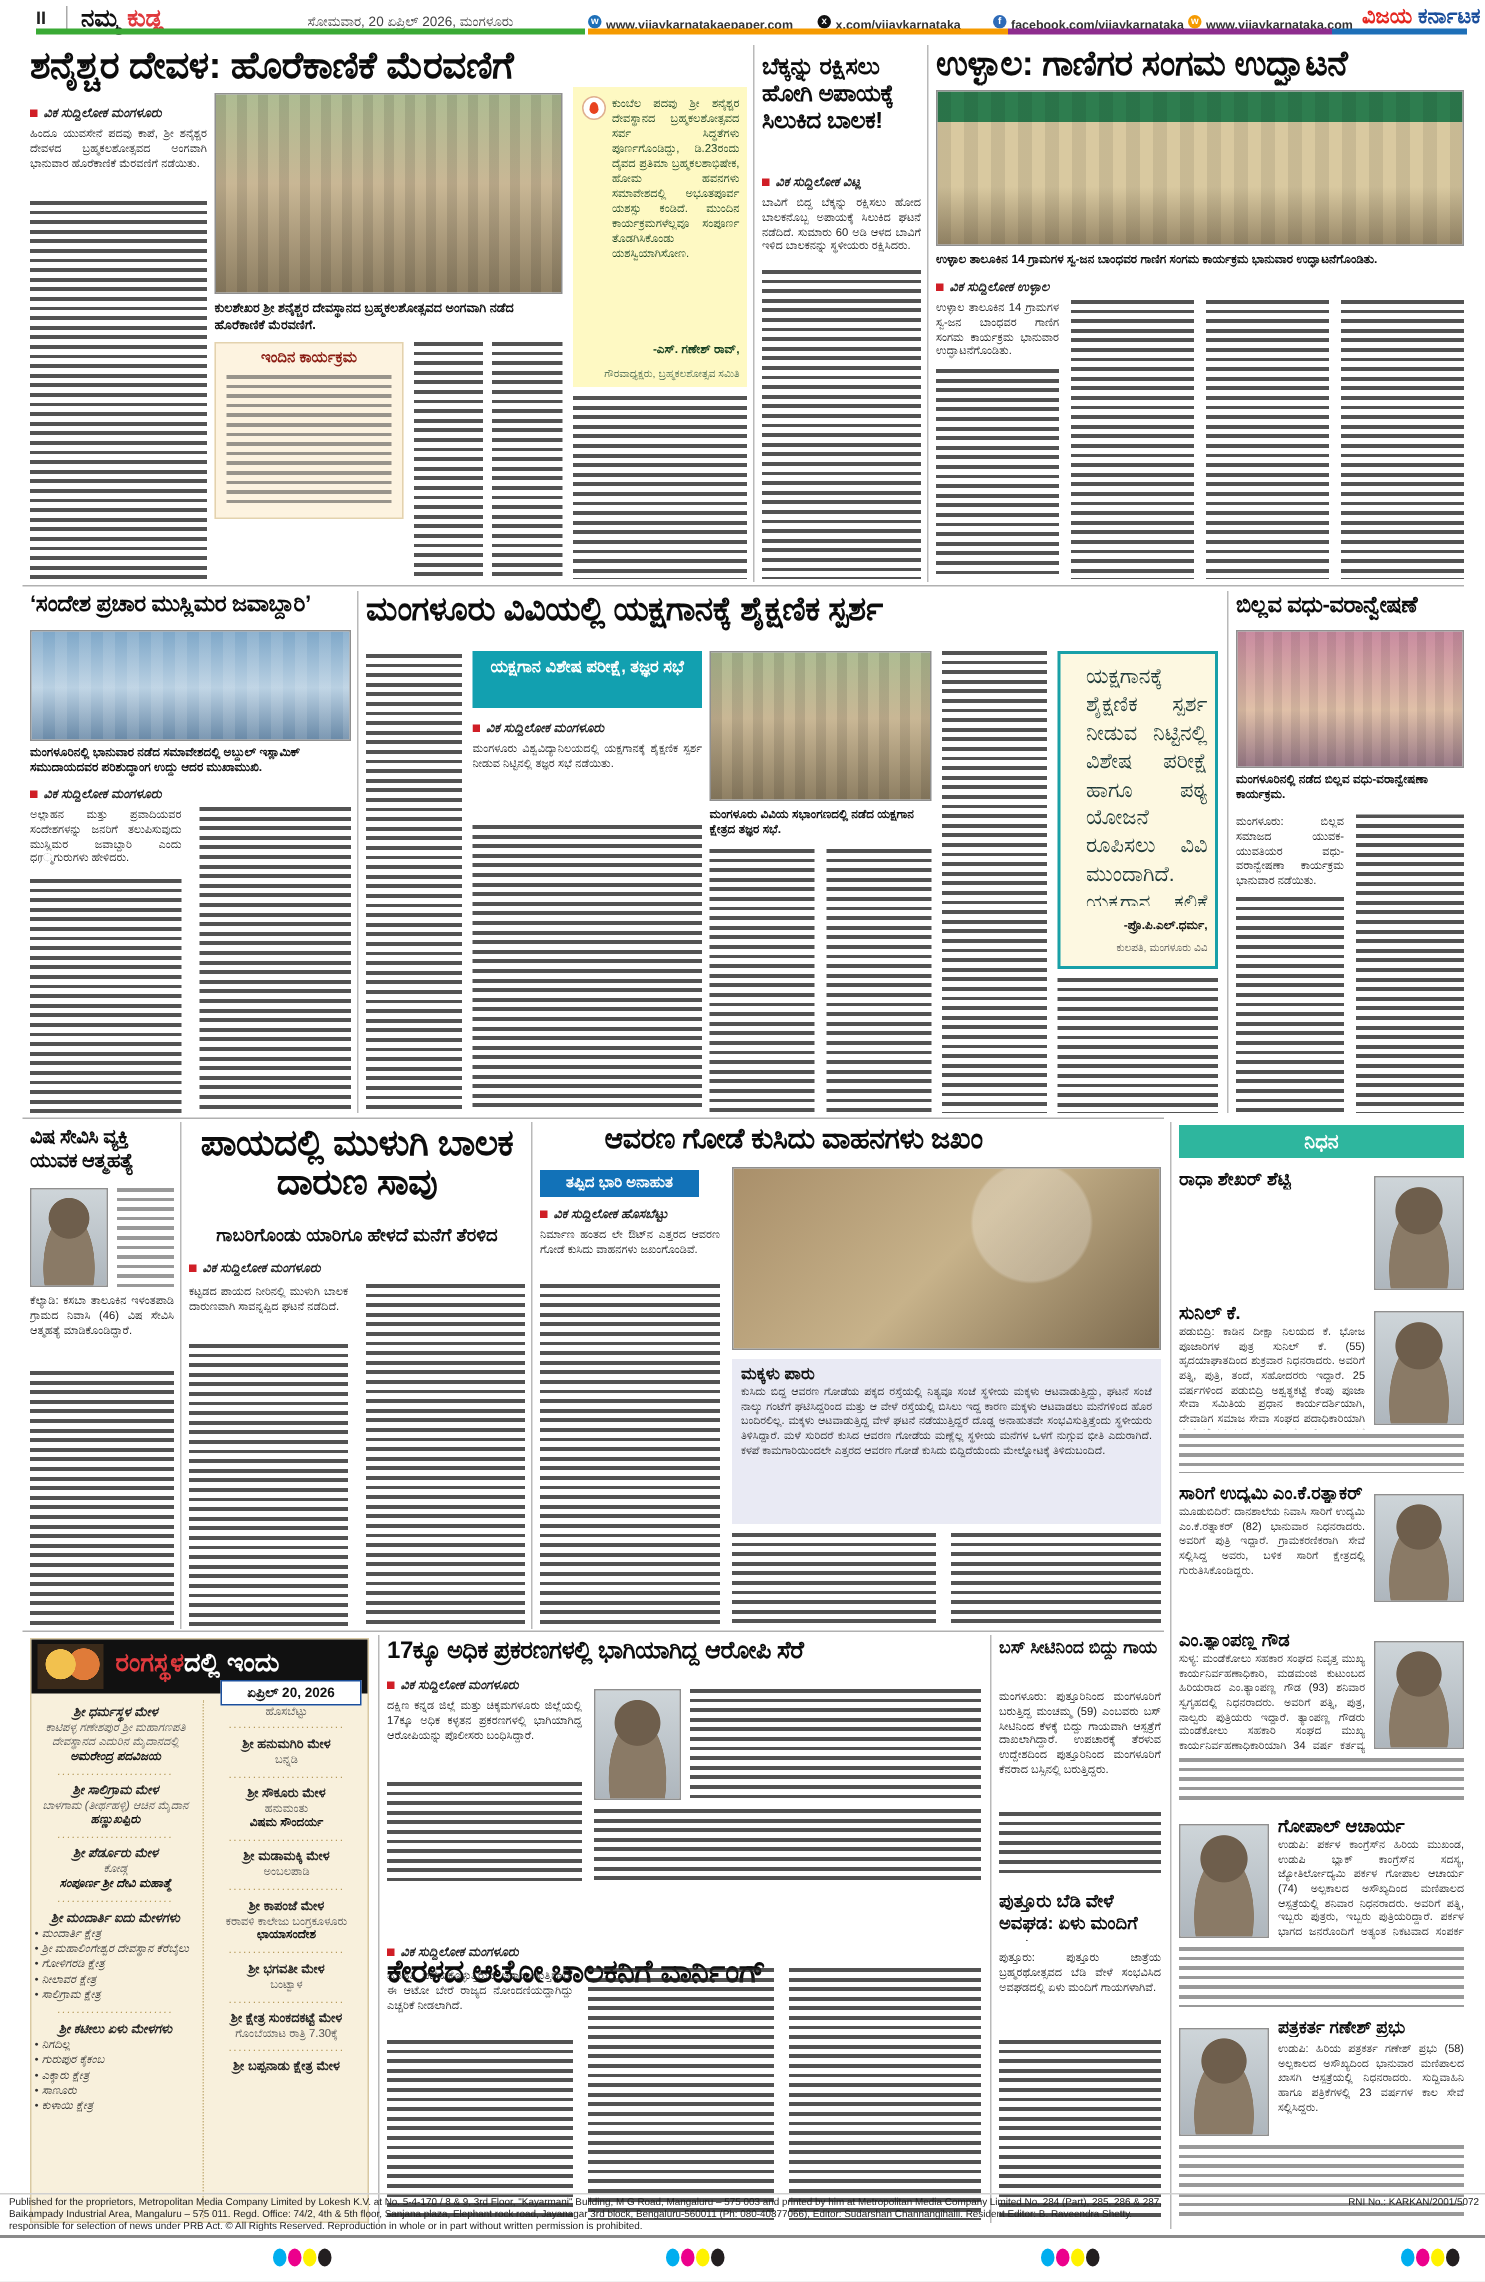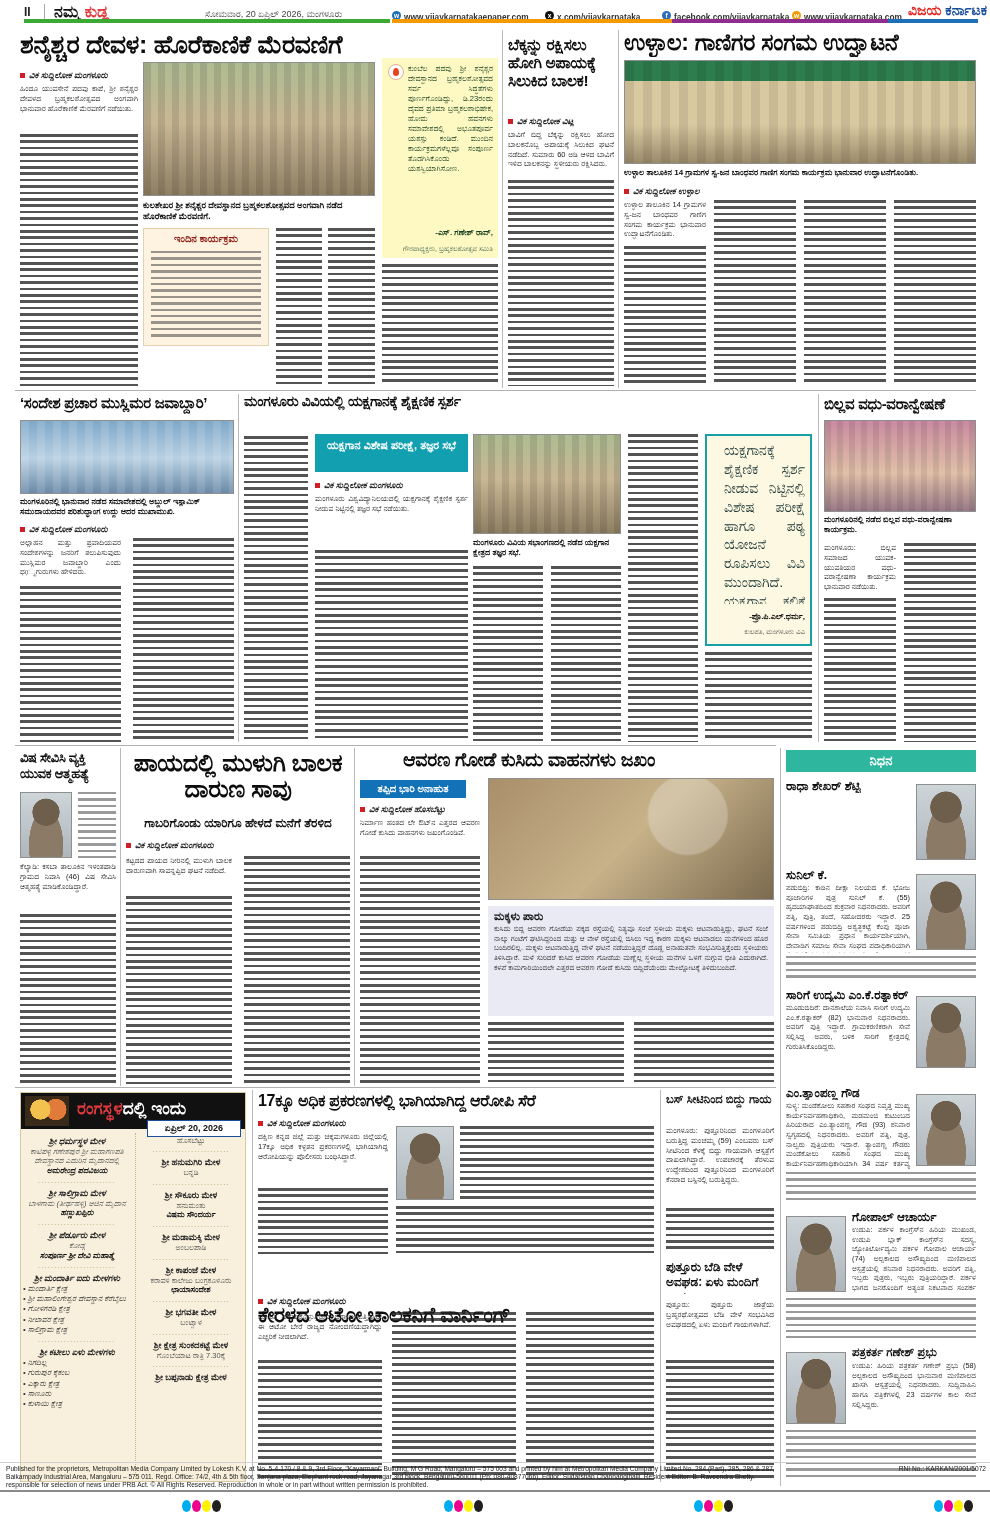--- a/index.html
+++ b/index.html
@@ -139,21 +139,21 @@
   <div class="abs hl" style="left:20px;top:395px;width:214px;height:21px;font-size:15px;">‘ಸಂದೇಶ ಪ್ರಚಾರ ಮುಸ್ಲಿಮರ ಜವಾಬ್ದಾರಿ’</div>
   <div class="abs photo techblue" style="left:20px;top:420px;width:214px;height:74px;"></div>
   <div class="abs cap" style="left:20px;top:497px;width:214px;height:23px;font-size:8px;">ಮಂಗಳೂರಿನಲ್ಲಿ ಭಾನುವಾರ ನಡೆದ ಸಮಾವೇಶದಲ್ಲಿ ಅಬ್ದುಲ್ ಇಸ್ಲಾಮಿಕ್ ಸಮುದಾಯದವರ ಪರಿಶುದ್ಧಾಂಗ ಉದ್ದು ಆದರ ಮುಖಾಮುಖಿ.</div>
   <div class="abs by" style="left:20px;top:524px;width:130px;"><span class="bysq"></span><b>ವಿಕ ಸುದ್ದಿಲೋಕ ಮಂಗಳೂರು</b></div>
   <div class="abs tx" style="left:20px;top:538px;width:101px;height:44px;">ಅಲ್ಲಾಹನ ಮತ್ತು ಪ್ರವಾದಿಯವರ ಸಂದೇಶಗಳನ್ನು ಜನರಿಗೆ ತಲುಪಿಸುವುದು ಮುಸ್ಲಿಮರ ಜವಾಬ್ದಾರಿ ಎಂದು ಧர್ಮಗುರುಗಳು ಹೇಳಿದರು.</div>
   <div class="abs greek" style="left:20px;top:586px;width:101px;height:156px;"></div>
   <div class="abs greek" style="left:133px;top:538px;width:101px;height:204px;"></div>
 
   <div class="abs vrule" style="left:238px;top:394px;height:348px;"></div>
 
-  <div class="abs hl" style="left:244px;top:394px;width:568px;height:35px;font-size:14px;">ಮಂಗಳೂರು ವಿವಿಯಲ್ಲಿ ಯಕ್ಷಗಾನಕ್ಕೆ ಶೈಕ್ಷಣಿಕ ಸ್ಪರ್ಶ</div>
+  <div class="abs hl" style="left:244px;top:394px;width:568px;height:35px;font-size:22px;">ಮಂಗಳೂರು ವಿವಿಯಲ್ಲಿ ಯಕ್ಷಗಾನಕ್ಕೆ ಶೈಕ್ಷಣಿಕ ಸ್ಪರ್ಶ</div>
   <div class="abs greek" style="left:244px;top:436px;width:64px;height:306px;"></div>
   <div class="abs kicker-teal" style="left:315px;top:434px;width:153px;height:38px;font-size:11px;line-height:1.6;padding-top:3px;box-sizing:border-box;">ಯಕ್ಷಗಾನ ವಿಶೇಷ ಪರೀಕ್ಷೆ, ತಜ್ಞರ ಸಭೆ</div>
   <div class="abs by" style="left:315px;top:480px;width:153px;"><span class="bysq"></span><b>ವಿಕ ಸುದ್ದಿಲೋಕ ಮಂಗಳೂರು</b></div>
   <div class="abs tx" style="left:315px;top:494px;width:153px;height:52px;">ಮಂಗಳೂರು ವಿಶ್ವವಿದ್ಯಾನಿಲಯದಲ್ಲಿ ಯಕ್ಷಗಾನಕ್ಕೆ ಶೈಕ್ಷಣಿಕ ಸ್ಪರ್ಶ ನೀಡುವ ನಿಟ್ಟಿನಲ್ಲಿ ತಜ್ಞರ ಸಭೆ ನಡೆಯಿತು.</div>
   <div class="abs greek" style="left:315px;top:550px;width:153px;height:192px;"></div>
   <div class="abs photo crowd" style="left:473px;top:434px;width:148px;height:100px;"></div>
   <div class="abs cap" style="left:473px;top:538px;width:148px;height:22px;font-size:8px;">ಮಂಗಳೂರು ವಿವಿಯ ಸಭಾಂಗಣದಲ್ಲಿ ನಡೆದ ಯಕ್ಷಗಾನ ಕ್ಷೇತ್ರದ ತಜ್ಞರ ಸಭೆ.</div>
   <div class="abs greek" style="left:473px;top:566px;width:70px;height:176px;"></div>
   <div class="abs greek" style="left:551px;top:566px;width:70px;height:176px;"></div>
   <div class="abs greek" style="left:628px;top:434px;width:70px;height:308px;"></div>

